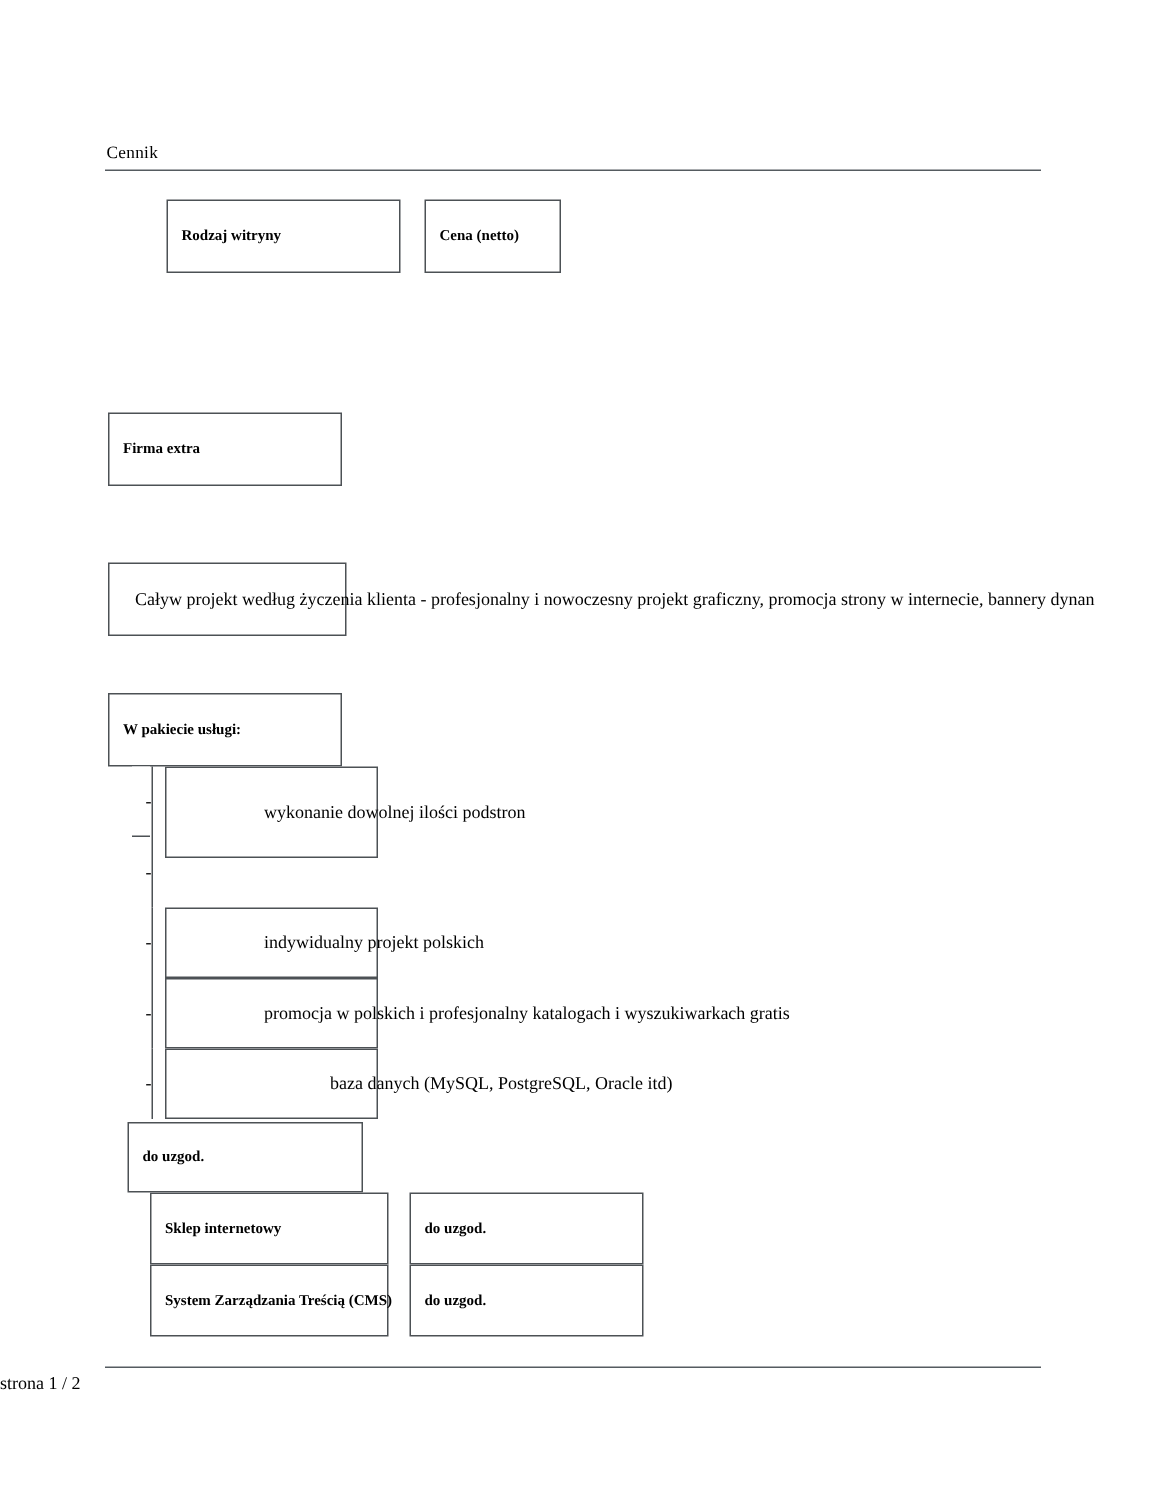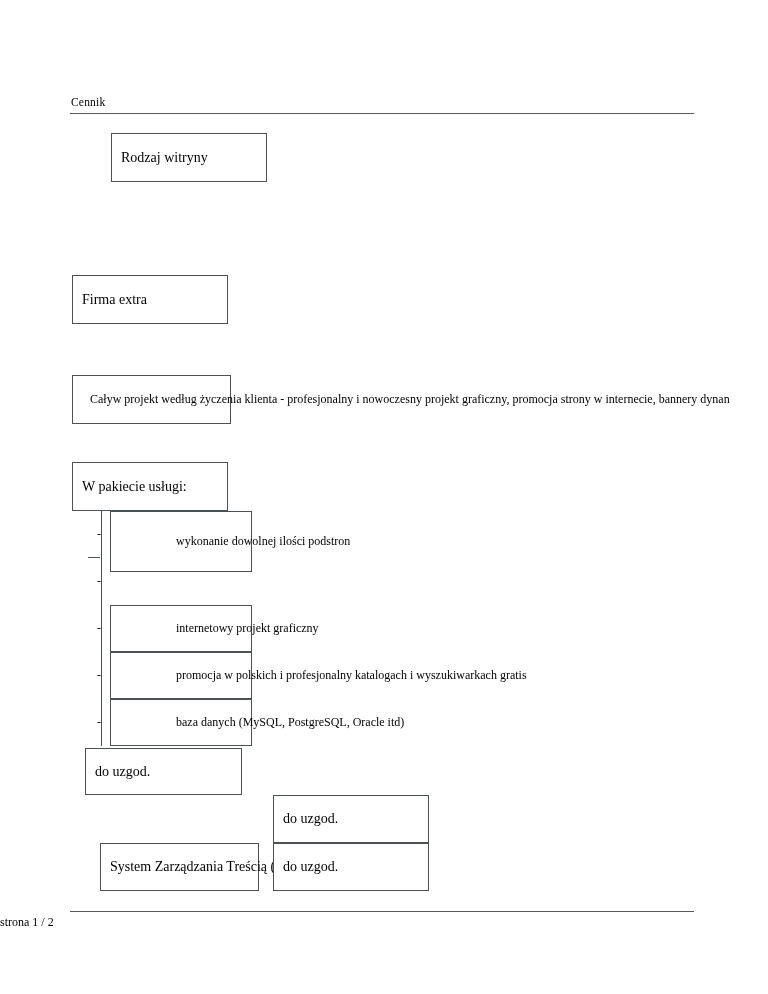--- a/index.html
+++ b/index.html
@@ -37,21 +37,21 @@
     box-sizing:border-box;
     display:flex;
     align-items:center;
     white-space:nowrap;
   }
   .cell.nb{border:none;background:transparent;}
   .cell .txt{
     font-size:12px;
     line-height:1.1;
   }
-  .b .txt{font-weight:normal;font-size:14px;}
+  .b .txt{font-weight:bold;font-size:10px;}
   .pad{padding-left:9px;}
   .pad-lg{padding-left:17px;}
   .pad-xl{padding-left:65px;}
 
   
   .overflow{overflow:visible;}
   .overflow .txt{position:relative;text-align:center;}
 </style>
 </head>
 <body>
@@ -59,20 +59,23 @@
 <div class="page">
 
   <div class="doc-title">Cennik</div>
 
   <div class="rule rule-top"></div>
 
   <div class="cell b" style="left:111px;top:133px;width:156px;height:49px;">
     <span class="txt pad">Rodzaj witryny</span>
   </div>
 
+  <div class="cell b" style="left:283px;top:133px;width:91px;height:49px;">
+    <span class="txt pad">Cena (netto)</span>
+  </div>
 
   <div class="cell b" style="left:72px;top:275px;width:156px;height:49px;">
     <span class="txt pad">Firma extra</span>
   </div>
 
   <div class="cell overflow" style="left:72px;top:375px;width:159px;height:49px;">
     <span class="txt pad-lg">Caływ projekt według życzenia klienta - profesjonalny i nowoczesny projekt graficzny, promocja strony w internecie, bannery dynan</span>
   </div>
 
   <div class="cell b" style="left:72px;top:462px;width:156px;height:49px;">
@@ -95,33 +98,36 @@
     <span class="txt pad">-</span>
   </div>
   <div class="cell nb" style="left:88px;top:699px;width:14px;height:47px;border-right:1px solid #4c5155;">
     <span class="txt pad">-</span>
   </div>
 
   <div class="cell overflow" style="left:110px;top:511px;width:142px;height:61px;">
     <span class="txt pad-xl">wykonanie dowolnej ilości podstron</span>
   </div>
   <div class="cell overflow" style="left:110px;top:605px;width:142px;height:47px;">
-    <span class="txt pad-xl">internetowy projekt graficzny</span>
+    <span class="txt pad-xl">indywidualny projekt polskich</span>
   </div>
   <div class="cell overflow" style="left:110px;top:652px;width:142px;height:47px;">
     <span class="txt pad-xl">promocja w polskich i profesjonalny katalogach i wyszukiwarkach gratis</span>
   </div>
-  <div class="cell overflow" style="left:110px;top:699px;width:142px;height:47px;">
+  <div class="cell overflow" style="left:110px;top:699px;width:142px;height:47px;padding-left:44px;">
     <span class="txt pad-xl">baza danych (MySQL, PostgreSQL, Oracle itd)</span>
   </div>
 
   <div class="cell b" style="left:85px;top:748px;width:157px;height:47px;">
     <span class="txt pad">do uzgod.</span>
   </div>
 
+  <div class="cell b overflow" style="left:100px;top:795px;width:159px;height:48px;">
+    <span class="txt pad">Sklep internetowy</span>
+  </div>
 
   <div class="cell b overflow" style="left:100px;top:843px;width:159px;height:48px;">
     <span class="txt pad">System Zarządzania Treścią (CMS)</span>
   </div>
 
   <div class="cell b" style="left:273px;top:795px;width:156px;height:48px;">
     <span class="txt pad">do uzgod.</span>
   </div>
 
   <div class="cell b" style="left:273px;top:843px;width:156px;height:48px;">

